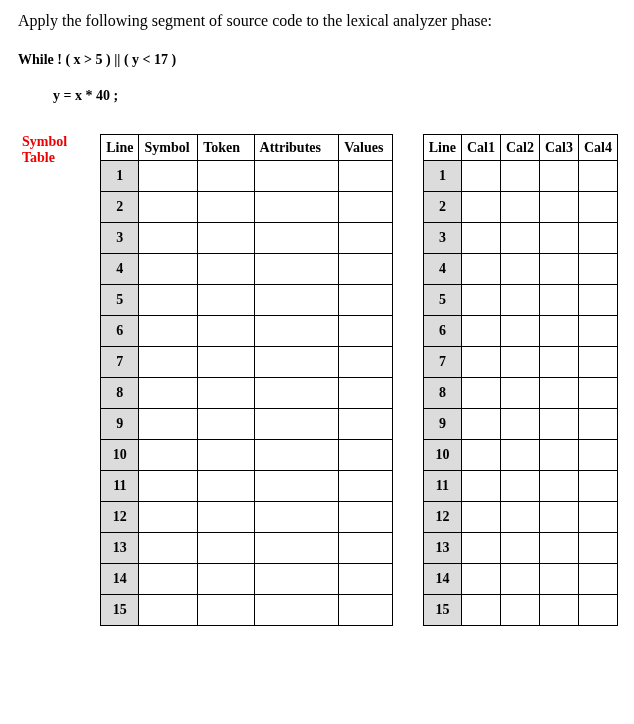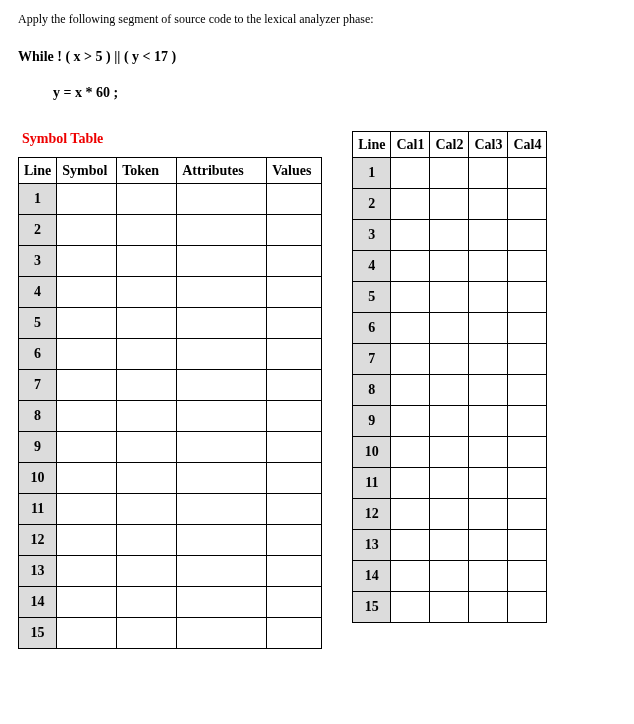--- a/index.html
+++ b/index.html
@@ -4,41 +4,41 @@
   <style>
     body {
       font-family: 'Times New Roman', serif;
       font-size: 14px;
       color: #000;
       background: #fff;
       margin: 12px 18px;
       width: 600px;
     }
     .instruction {
-      font-size: 12px;
+      font-size: 16px;
       margin-bottom: 22px;
     }
     .code-block {
       margin-bottom: 30px;
       font-weight: bold;
     }
     .code-line1 {
       margin-bottom: 20px;
     }
     .code-line2 {
       margin-left: 35px;
     }
     .tables-wrap {
       display: flex;
       gap: 30px;
       align-items: flex-start;
     }
     .table-section {
       display: flex;
-      flex-direction: column;
+      flex-direction: row;
     }
     .table-title {
       color: #e00;
       font-weight: bold;
       margin-bottom: 10px;
       margin-left: 4px;
     }
     table {
       border-collapse: collapse;
     }
@@ -73,21 +73,21 @@
     .token-table th:nth-child(4){width:38px;}
     .token-table th:nth-child(5){width:38px;}
   </style>
 </head>
 <body>
 
 <div class="instruction">Apply the following segment of source code to the lexical analyzer phase:</div>
 
 <div class="code-block">
   <div class="code-line1">While  ! ( x &gt; 5 ) || ( y &lt; 17 )</div>
-  <div class="code-line2">y = x * 60 ;</div>
+  <div class="code-line2">y = x * 40 ;</div>
 </div>
 
 <div class="tables-wrap">
 
   <div class="table-section">
     <div class="table-title">Symbol Table</div>
     <table class="symbol-table">
       <thead>
         <tr>
           <th>Line</th>

